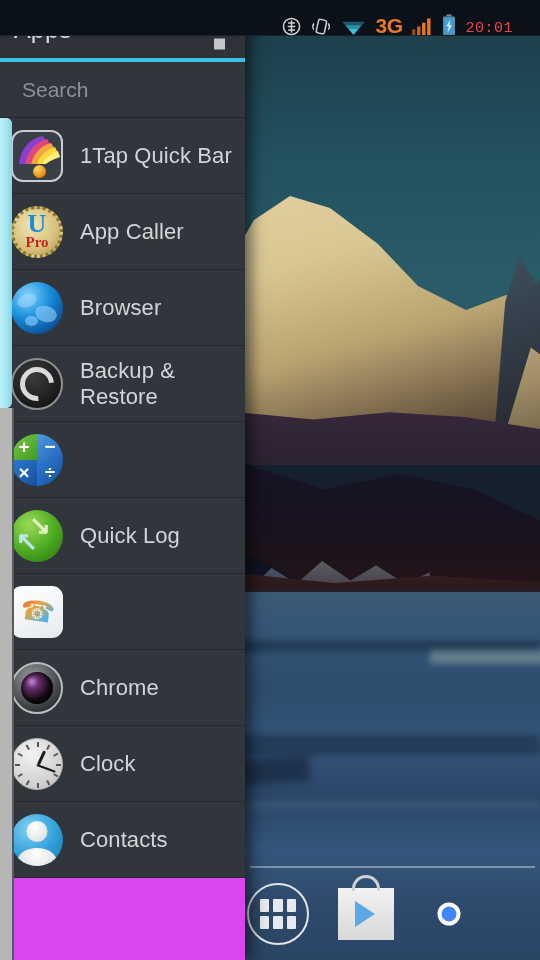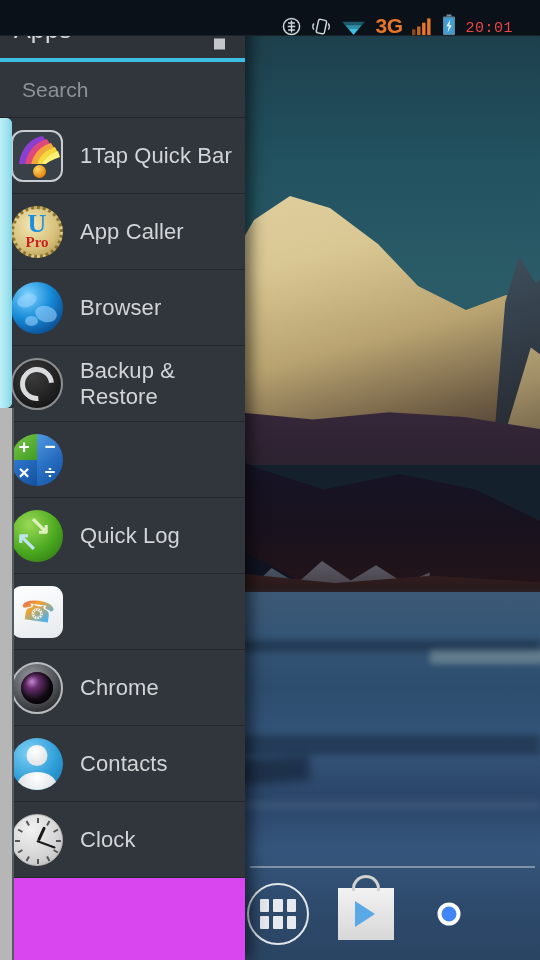--- a/index.html
+++ b/index.html
@@ -521,50 +521,50 @@
           <div class="ic ic-camera">
             <span class="lens"></span>
           </div>
         </div>
         <div class="app-label">Chrome</div>
       </div>
 
 
       <div class="app-row">
         <div class="icon-wrap">
-          <div class="ic ic-contacts">
-            <span class="head"></span>
-              <span class="body"></span>
-          </div>
-        </div>
-        <div class="app-label">Contacts</div>
-      </div>
-
-      <div class="app-row">
-        <div class="icon-wrap">
           <div class="ic ic-clock">
             <span class="tick" style="transform:rotate(0deg)"></span>
             <span class="tick" style="transform:rotate(30deg)"></span>
             <span class="tick" style="transform:rotate(60deg)"></span>
             <span class="tick" style="transform:rotate(90deg)"></span>
             <span class="tick" style="transform:rotate(120deg)"></span>
             <span class="tick" style="transform:rotate(150deg)"></span>
             <span class="tick" style="transform:rotate(180deg)"></span>
             <span class="tick" style="transform:rotate(210deg)"></span>
             <span class="tick" style="transform:rotate(240deg)"></span>
             <span class="tick" style="transform:rotate(270deg)"></span>
             <span class="tick" style="transform:rotate(300deg)"></span>
             <span class="tick" style="transform:rotate(330deg)"></span>
             <span class="hand h"></span>
             <span class="hand m"></span>
           </div>
         </div>
         <div class="app-label">Clock</div>
       </div>
 
+      <div class="app-row">
+        <div class="icon-wrap">
+          <div class="ic ic-contacts">
+            <span class="head"></span>
+              <span class="body"></span>
+          </div>
+        </div>
+        <div class="app-label">Contacts</div>
+      </div>
+
     </div>
 
     <div id="cyan-bar"></div>
     <div id="scroll-track"></div>
     <div id="scroll-edge"></div>
   </div>
 
   <div id="statusbar">
     <div class="sb-left"></div>
     <div class="sb-right">

